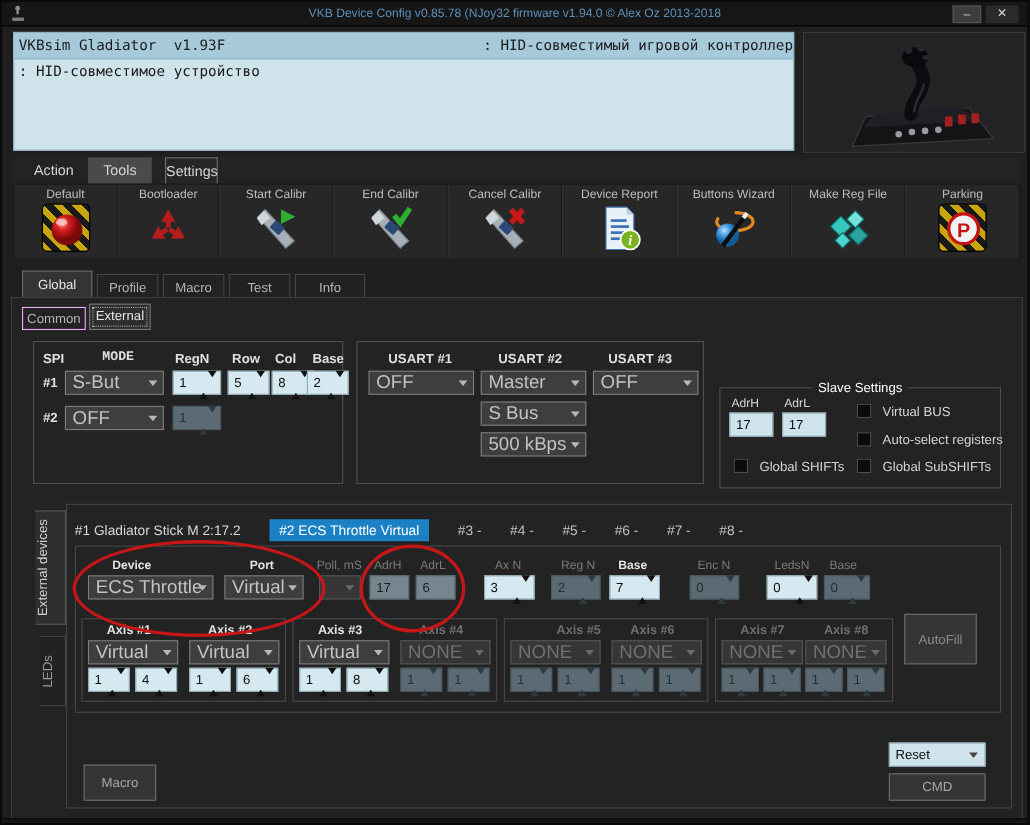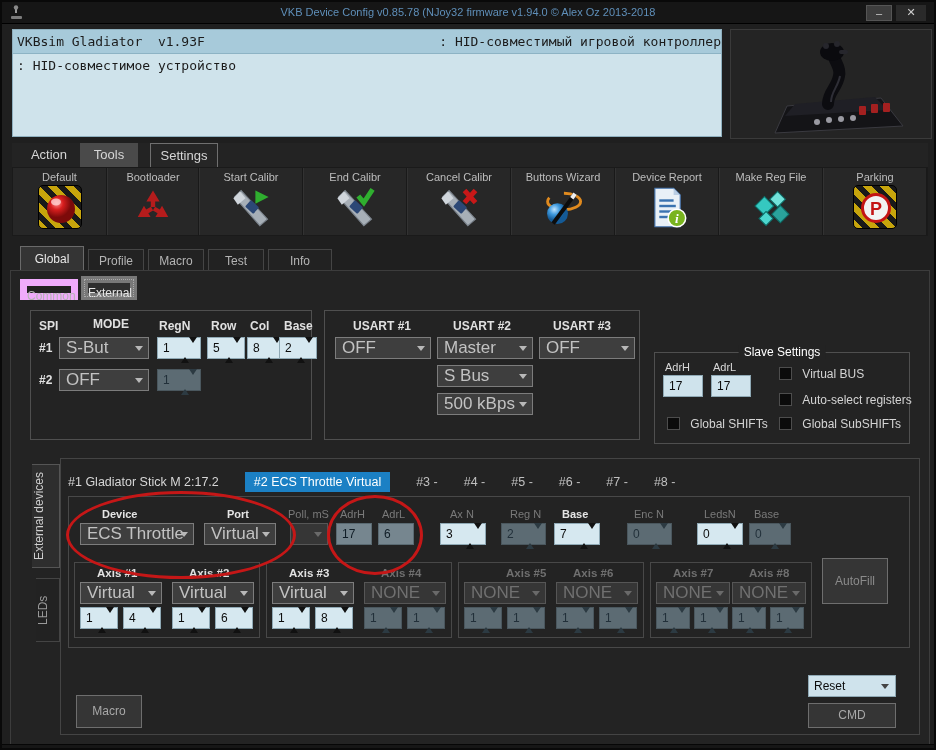--- a/index.html
+++ b/index.html
@@ -21,37 +21,37 @@
     font-family:"DejaVu Sans Mono",monospace;font-size:13px;color:#1b1b1b;}
   .info-row{display:flex;height:24px;line-height:24px;padding-left:4px;white-space:pre;}
   .info-row.selected{background:#a7cada;border-bottom:1px solid #8db3c4;}
   .info-name{width:428px;}
   .stick-panel{position:absolute;left:728px;top:27px;width:202px;height:110px;background:#242424;border:1px solid #3a3a3a;}
   
   .menubar{position:absolute;left:10px;top:141px;width:916px;height:24px;background:#232323;}
   .menu-item{position:absolute;top:0;height:24px;line-height:24px;text-align:center;color:#d6d6d6;font-size:13px;}
   .menu-action{left:8px;width:58px;}
   .menu-tools{left:68px;width:58px;background:#4a4a4a;}
-  .menu-settings{left:138px;width:68px;background:#262626;border:1px solid #6f6f6f;border-bottom:none;}
+  .menu-settings{left:138px;width:48px;background:#262626;border:1px solid #6f6f6f;border-bottom:none;}
   
   .toolbar{position:absolute;left:10px;top:165px;width:916px;height:69px;background:#272727;border:1px solid #1a1a1a;display:flex;}
   .tool-btn{flex:1 1 0;position:relative;border-right:1px solid #191919;border-left:1px solid #323232;text-align:center;padding-top:3px;}
   .tool-btn:first-child{flex:0 0 94px;border-left:none;}
   .tool-btn:nth-child(2){flex:0 0 92px;}
   .tool-label{font-size:11px;color:#bdbdbd;}
   .tool-icon{margin-top:2px;display:inline-block;width:44px;height:44px;position:relative;}
   .hazard{background:repeating-linear-gradient(45deg,#c7a50c 0 6px,#191919 6px 12px);border-radius:5px;border:1px solid #000;}
   .hazard svg{position:absolute;left:4px;top:4px;}
   
   .maintabs{position:absolute;left:10px;top:244px;width:916px;height:25px;}
   .mtab{position:absolute;bottom:0;height:22px;line-height:22px;text-align:center;color:#b4b4b4;background:#222;border:1px solid #454545;border-bottom:none;font-size:12px;}
   .mtab.active{height:25px;line-height:25px;background:#343434;color:#e8e8e8;border-color:#6a6a6a;}
   .content-border{position:absolute;left:8px;top:268px;width:920px;height:477px;border:1px solid #3c3c3c;background:#232323;}
   
-  .stab{position:absolute;height:21px;line-height:21px;text-align:center;color:#b4b4b4;background:#222;border:7px solid #f0abfc;font-size:12px;}
+  .stab{position:absolute;height:21px;line-height:21px;text-align:center;color:#b4b4b4;background:#222;border:1px solid #f0abfc;font-size:12px;}
   .stab.active{background:#2e2e2e;color:#e6e6e6;border-color:#787878;outline:1px dotted #aaa;outline-offset:-4px;height:24px;}
   
   .gbox{position:absolute;border:1px solid #4f4f4f;}
   .gbox-title{position:absolute;top:-8px;background:#232323;padding:0 5px;color:#ffffff;font-size:12px;}
   
   .combo{position:absolute;height:22px;background:#3e3e3e;border:1px solid #7c7c7c;color:#c2c2c2;font-size:17px;line-height:20px;padding-left:6px;}
   .combo .carrow{position:absolute;right:5px;top:8px;width:0;height:0;border-left:4px solid transparent;border-right:4px solid transparent;border-top:5px solid #b8b8b8;}
   .combo.disabled{background:#363636;border-color:#565656;color:#707070;}
   .combo.disabled .carrow{border-top-color:#6a6a6a;}
   .spin{position:absolute;height:22px;background:#d6e8f0;border:1px solid #8fa9b5;color:#0c0c0c;font-size:12px;line-height:20px;padding-left:5px;}
@@ -192,53 +192,53 @@
       <span class="tool-icon">
         <svg width="44" height="44" viewBox="0 0 40 40">
             <polygon points="5,11 11,5 35,31 28,37" fill="#a7afb7" stroke="#79818a"></polygon>
             <polygon points="4,12 10,6 15,12 8,18" fill="#d0d6dc"></polygon>
             <rect x="16" y="16" width="10" height="8" rx="1" fill="#2c4876" transform="rotate(42 21 20)"></rect>
             <path d="M25 5 l10 11 M35 5 l-10 11" stroke="#c81818" stroke-width="4.5"></path>
           </svg>
       </span>
     </div>
     <div class="tool-btn">
+      <div class="tool-label">Device Report</div>
+      <span class="tool-icon">
+        <svg width="44" height="44" viewBox="0 0 40 40">
+            <path d="M9 3 h17 l6 6 v29 h-23 z" fill="#e9f0f7" stroke="#4a7ab5"></path>
+            <path d="M26 3 l6 6 h-6 z" fill="#b9cde4"></path>
+            <rect x="13" y="13" width="13" height="2.2" fill="#3a72b0"></rect>
+            <rect x="13" y="18" width="15" height="2.2" fill="#3a72b0"></rect>
+            <rect x="13" y="23" width="11" height="2.2" fill="#3a72b0"></rect>
+            <rect x="13" y="28" width="9" height="2.2" fill="#3a72b0"></rect>
+            <circle cx="29" cy="30" r="8" fill="#79b41e" stroke="#fff" stroke-width="1.4"></circle>
+            <text x="29" y="34.5" font-size="12" font-family="Liberation Serif,serif" font-style="italic" font-weight="bold" fill="#fff" text-anchor="middle">i</text>
+          </svg>
+      </span>
+    </div>
+    <div class="tool-btn">
       <div class="tool-label">Buttons Wizard</div>
       <span class="tool-icon">
         <svg width="44" height="44" viewBox="0 0 40 40">
             <defs>
               <radialGradient id="bb" cx="35%" cy="30%">
                 <stop offset="0%" stop-color="#bfe4ff"></stop>
                 <stop offset="50%" stop-color="#3f9ade"></stop>
                 <stop offset="100%" stop-color="#145a96"></stop>
               </radialGradient>
             </defs>
             <ellipse cx="21" cy="15" rx="15" ry="7.5" fill="none" stroke="#e08a1e" stroke-width="2.6" stroke-dasharray="40 14"></ellipse>
             <circle cx="15" cy="26" r="9.5" fill="url(#bb)"></circle>
             <line x1="11" y1="35" x2="31" y2="8" stroke="#0c0c0c" stroke-width="3.6"></line>
             <line x1="28" y1="12" x2="31" y2="8" stroke="#efefef" stroke-width="3.6"></line>
           </svg>
       </span>
     </div>
     <div class="tool-btn">
-      <div class="tool-label">Device Report</div>
-      <span class="tool-icon">
-        <svg width="44" height="44" viewBox="0 0 40 40">
-            <path d="M9 3 h17 l6 6 v29 h-23 z" fill="#e9f0f7" stroke="#4a7ab5"></path>
-            <path d="M26 3 l6 6 h-6 z" fill="#b9cde4"></path>
-            <rect x="13" y="13" width="13" height="2.2" fill="#3a72b0"></rect>
-            <rect x="13" y="18" width="15" height="2.2" fill="#3a72b0"></rect>
-            <rect x="13" y="23" width="11" height="2.2" fill="#3a72b0"></rect>
-            <rect x="13" y="28" width="9" height="2.2" fill="#3a72b0"></rect>
-            <circle cx="29" cy="30" r="8" fill="#79b41e" stroke="#fff" stroke-width="1.4"></circle>
-            <text x="29" y="34.5" font-size="12" font-family="Liberation Serif,serif" font-style="italic" font-weight="bold" fill="#fff" text-anchor="middle">i</text>
-          </svg>
-      </span>
-    </div>
-    <div class="tool-btn">
       <div class="tool-label">Make Reg File</div>
       <span class="tool-icon">
         <svg width="44" height="44" viewBox="0 0 40 40">
             <g stroke="#0d6b66" stroke-width="1">
               <rect x="8" y="13" width="12" height="12" fill="#35c8c0" transform="rotate(45 14 19)"></rect>
               <rect x="21" y="8" width="10" height="10" fill="#72e2da" transform="rotate(45 26 13)"></rect>
               <rect x="23" y="21" width="11" height="11" fill="#2aa39c" transform="rotate(45 28.5 26.5)"></rect>
               <rect x="11" y="26" width="9" height="9" fill="#4cd6ce" transform="rotate(45 15.5 30.5)"></rect>
             </g>
           </svg>
@@ -263,21 +263,21 @@
     <div class="mtab" style="left:256px;width:64px;">Info</div>
   </div>
 
   <div class="content-border"></div>
 
   <div class="stab" style="left:18px;top:277px;width:58px;">Common</div>
   <div class="stab active" style="left:79px;top:274px;width:56px;">External</div>
 
   <div class="gbox" style="left:28px;top:308px;width:282px;height:130px;">
     <div class="hdr" style="left:8px;top:8px;">SPI</div>
-    <div class="hdr" style="left:62px;top:6px;">MODE</div>
+    <div class="hdr" style="left:62px;top:6px;font-family:Liberation Mono, monospace;">MODE</div>
     <div class="hdr" style="left:128px;top:8px;">RegN</div>
     <div class="hdr" style="left:180px;top:8px;">Row</div>
     <div class="hdr" style="left:219px;top:8px;">Col</div>
     <div class="hdr" style="left:253px;top:8px;">Base</div>
 
     <div class="hdr" style="left:8px;top:30px;">#1</div>
     <div class="combo" style="left:28px;top:26px;width:90px;">
       <span>S-But</span><span class="carrow"></span>
     </div>
     <div class="spin" style="left:126px;top:26px;width:44px;">

